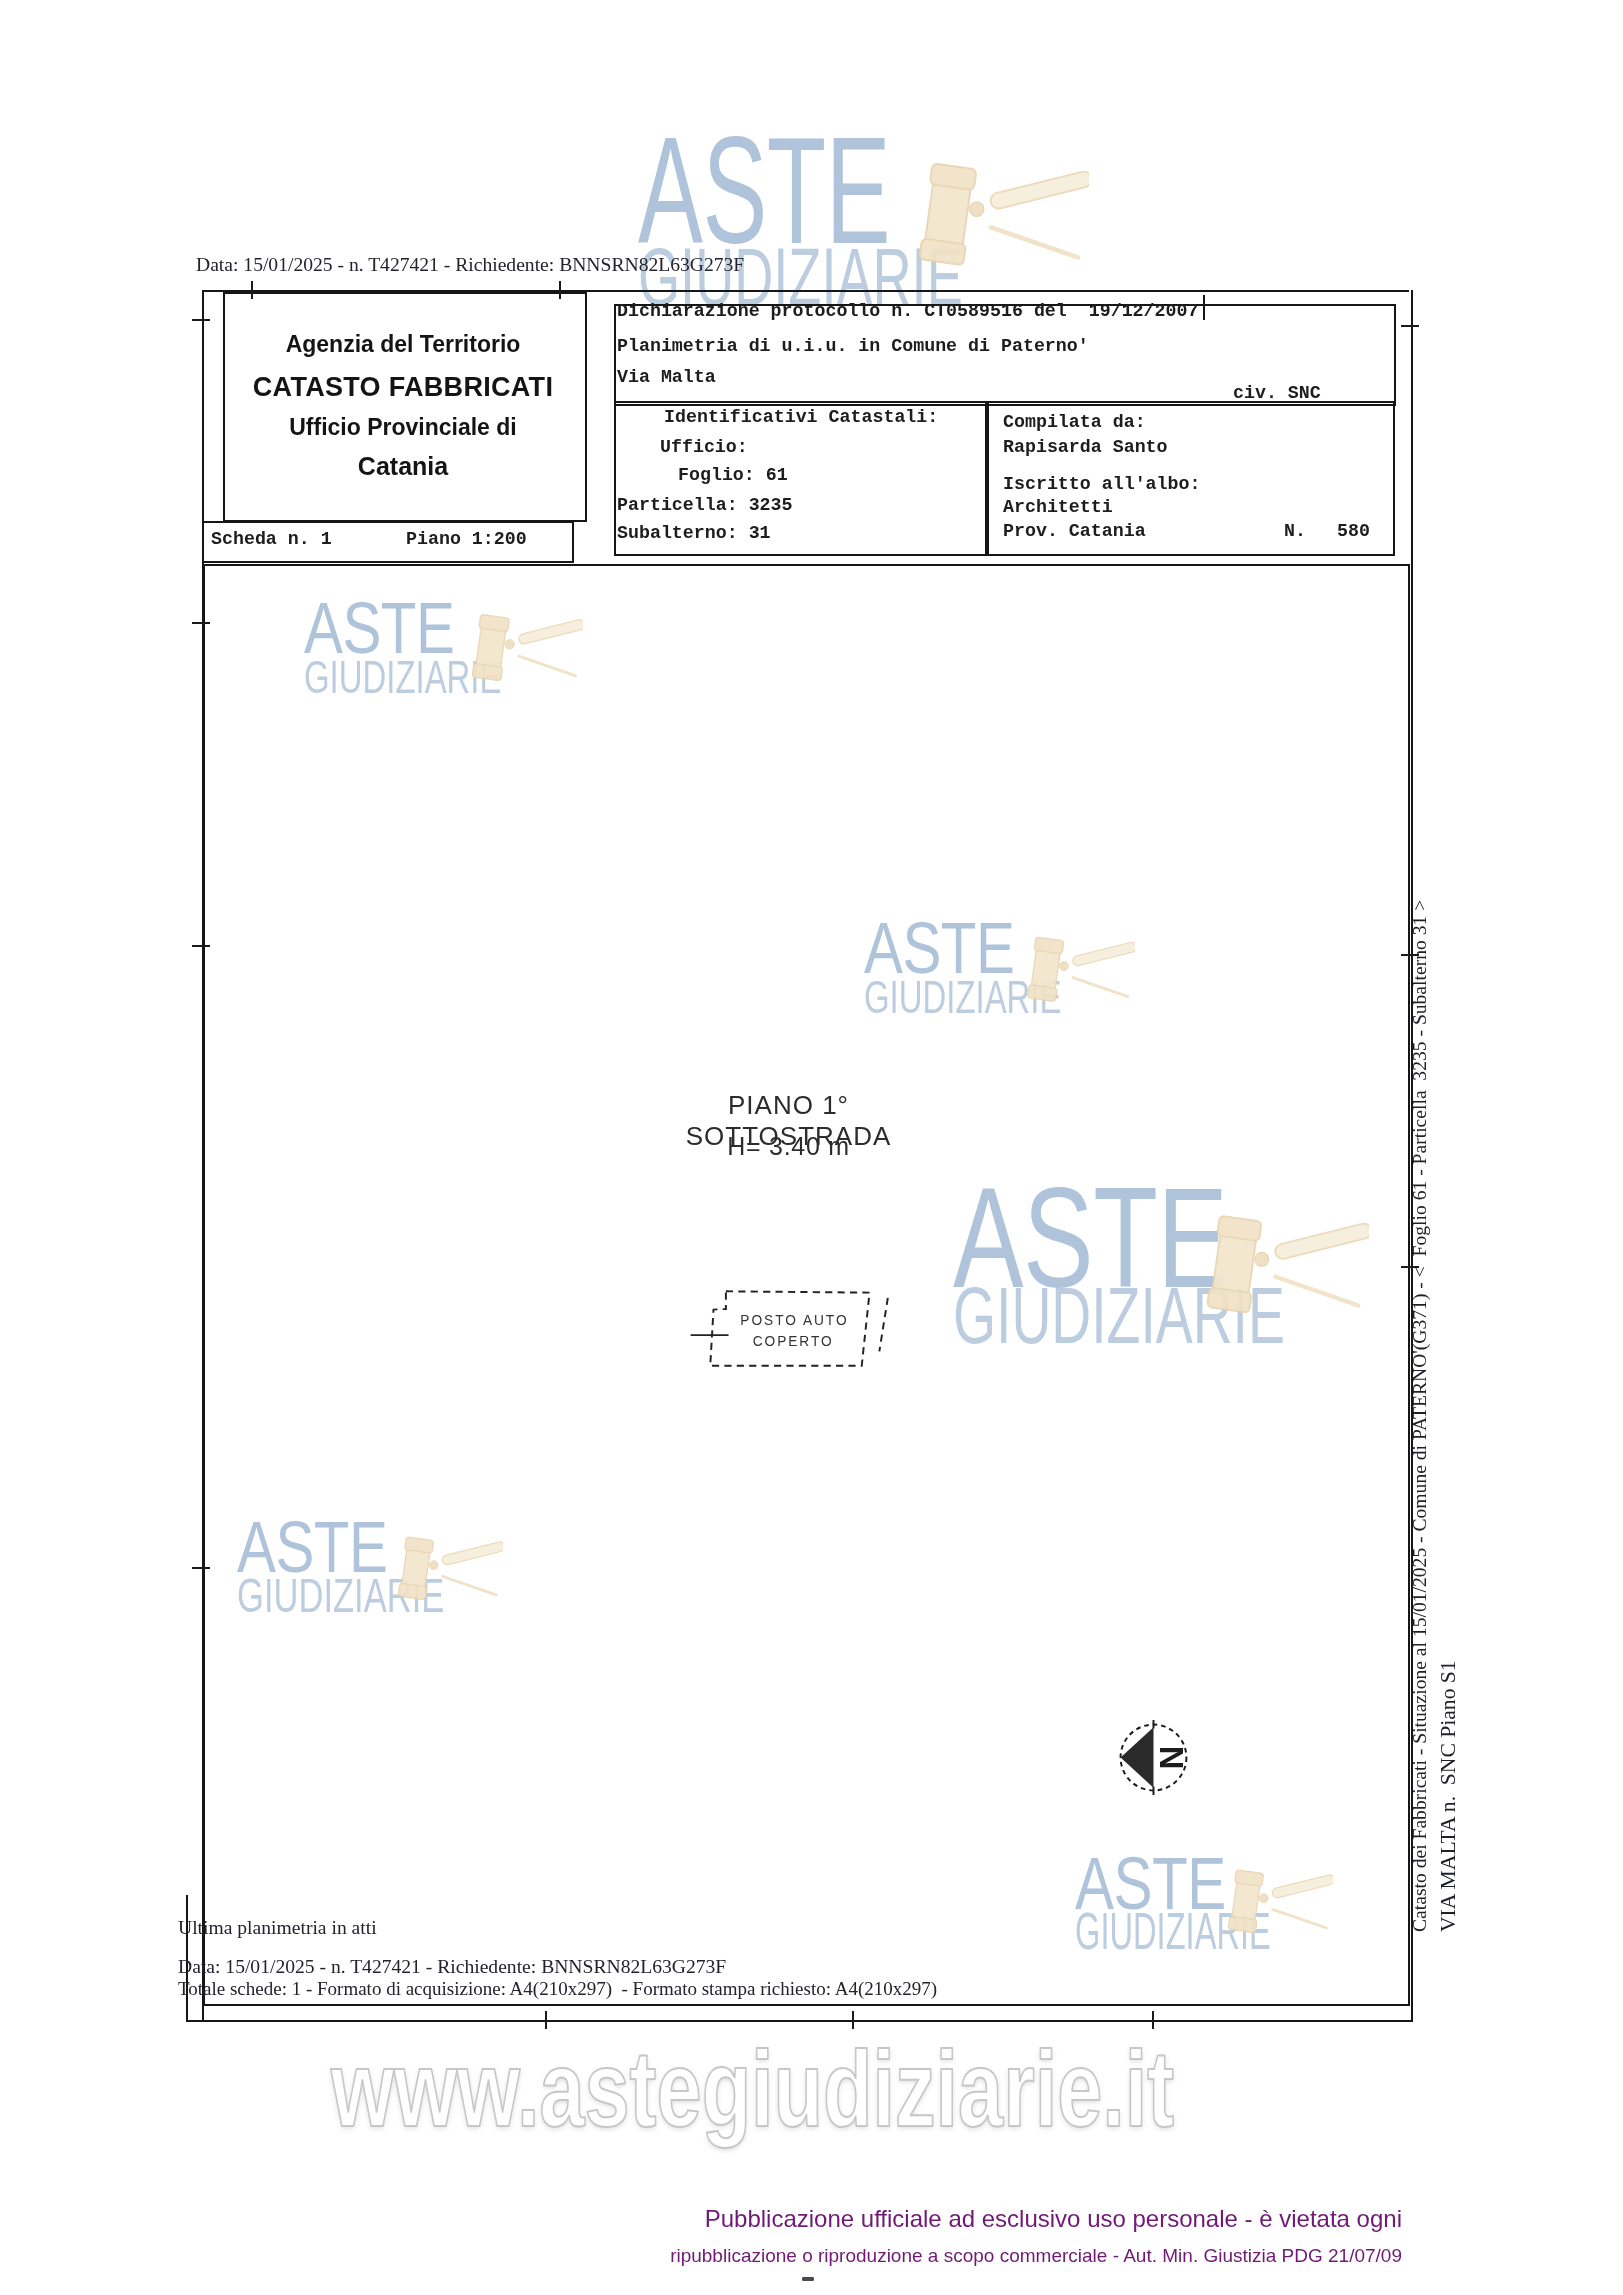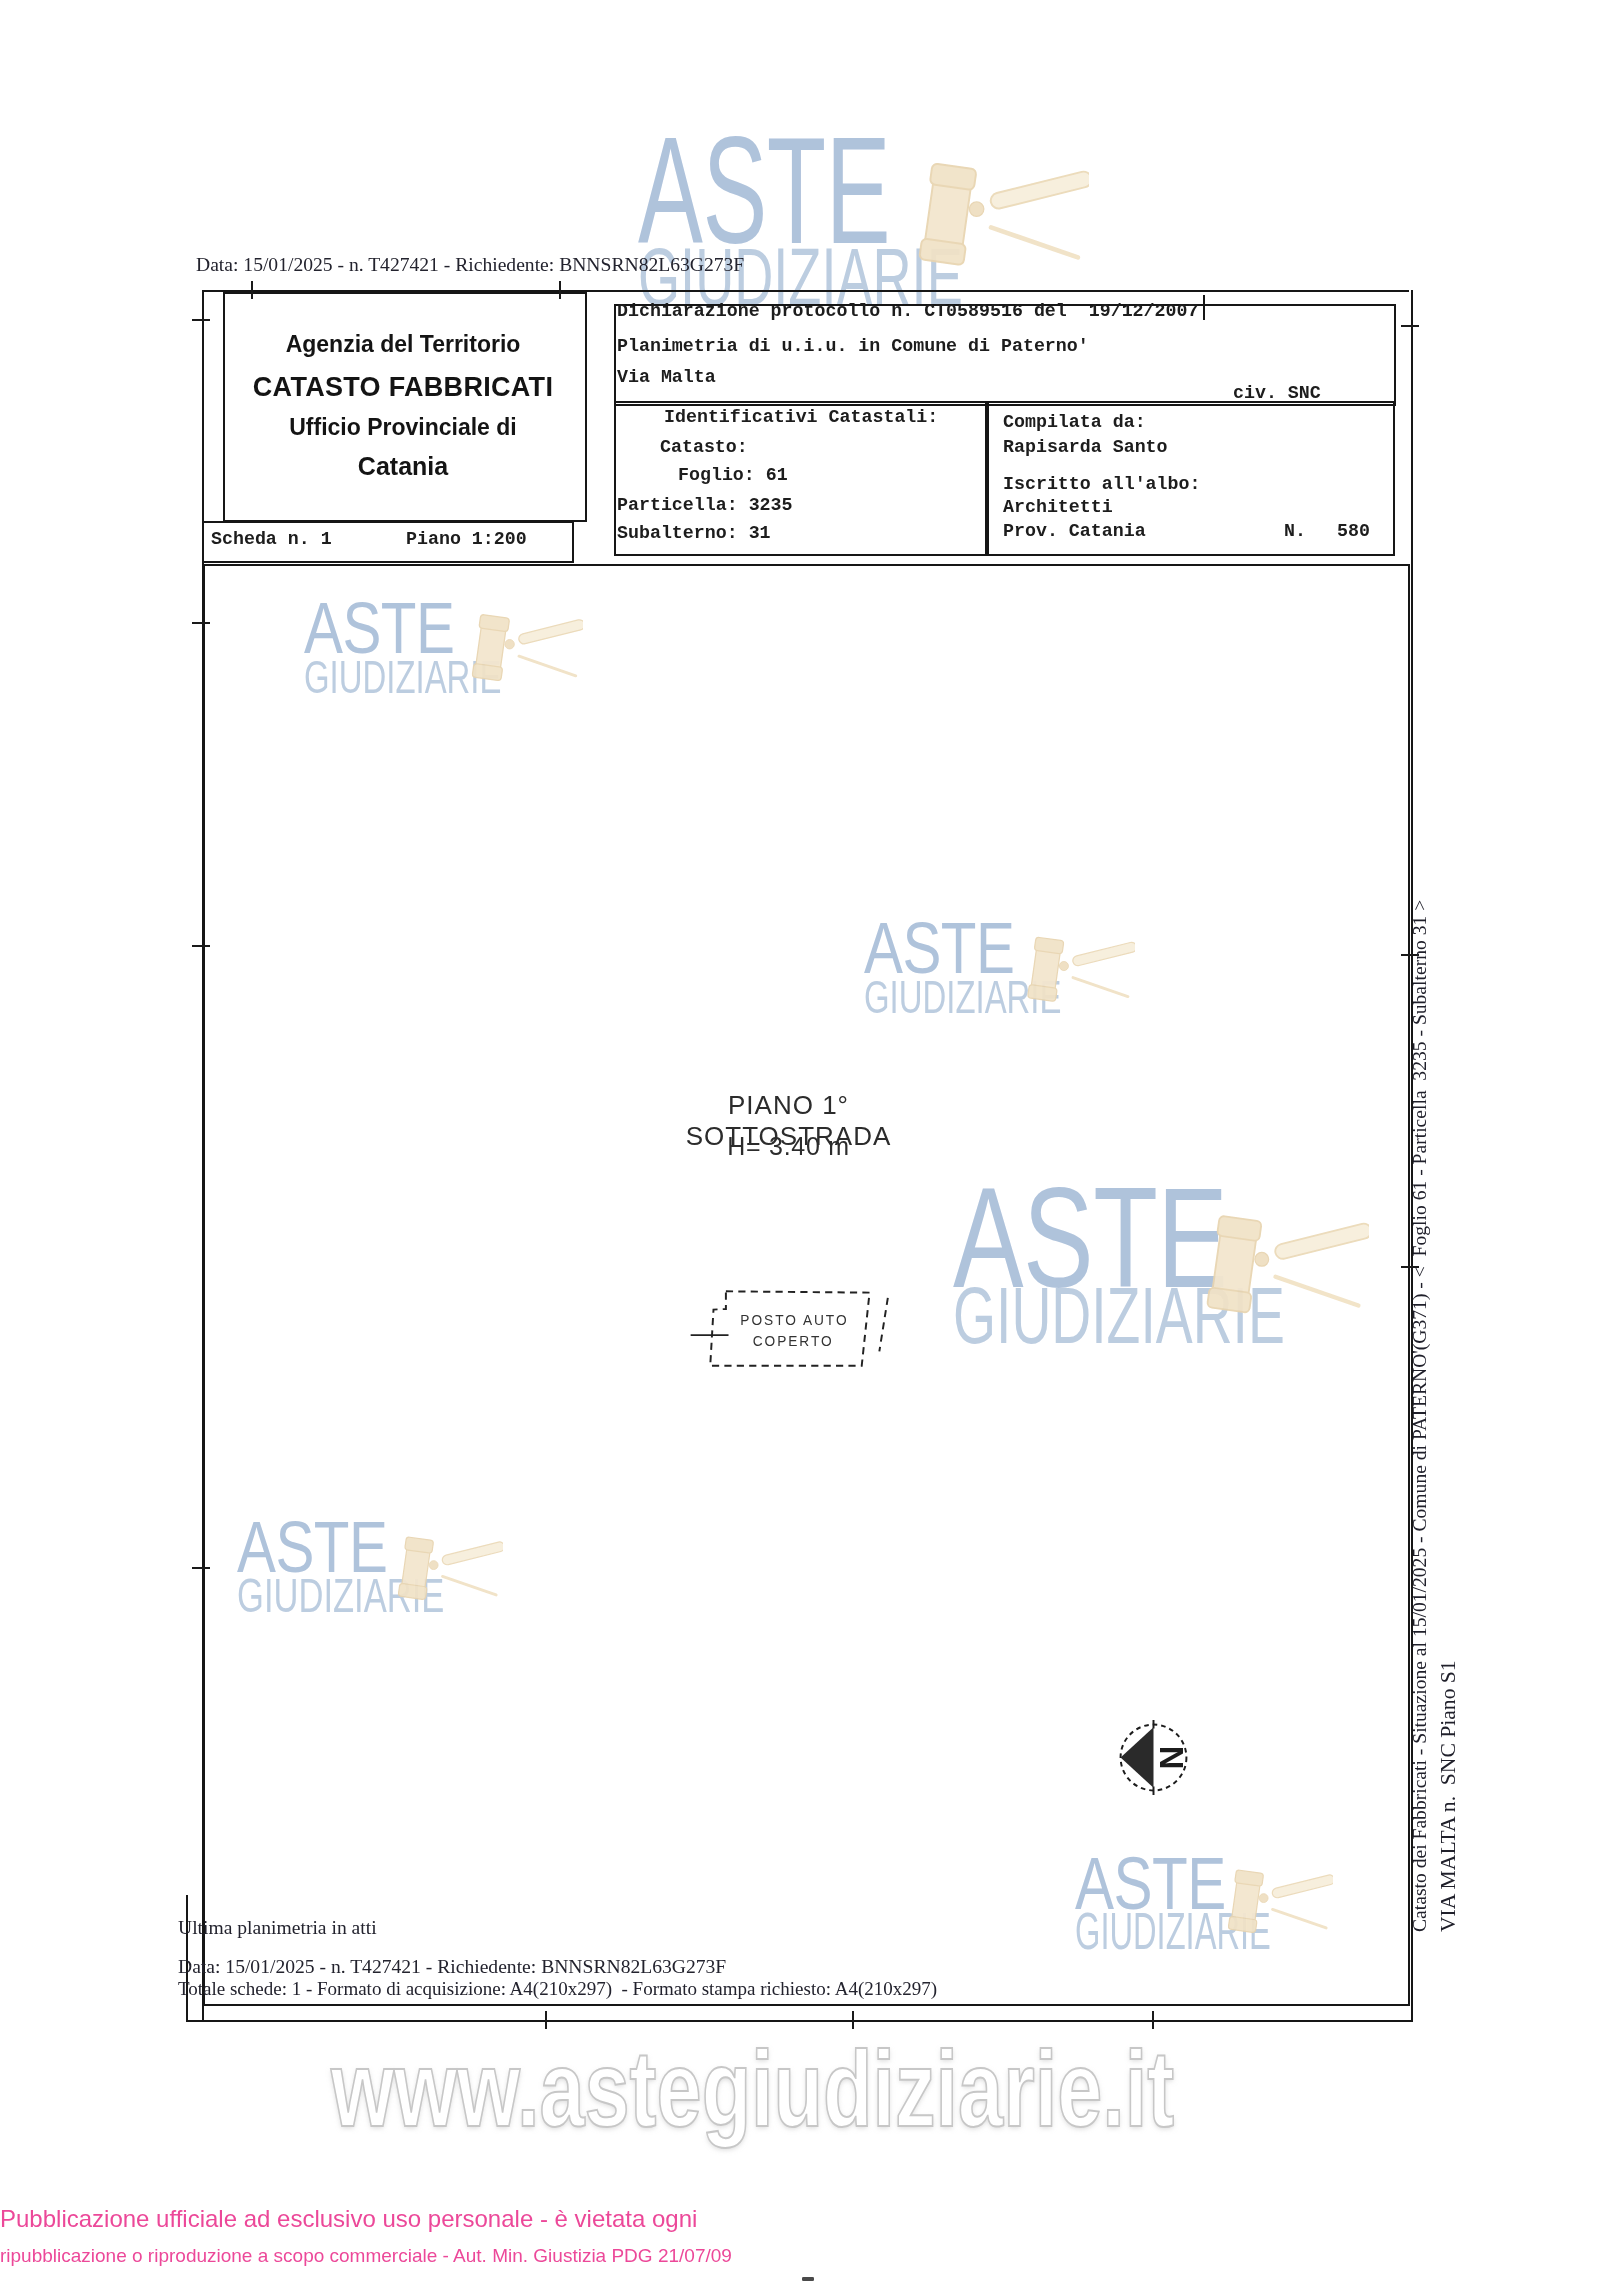--- a/index.html
+++ b/index.html
@@ -10,21 +10,21 @@
   .sans{font-family:"Liberation Sans",sans-serif;}
   .line{position:absolute;background:#161616;z-index:4;}
   .tick{position:absolute;background:#1a1a1a;z-index:5;}
   .box{position:absolute;border:2px solid #161616;z-index:4;background:transparent;}
   .wm{position:absolute;z-index:1;font-family:"Liberation Sans",sans-serif;opacity:0.92;}
   .wm .aste{display:inline-block;line-height:0.78;color:#a9bed9;transform-origin:0 0;letter-spacing:-0.7px;font-weight:400;}
   .wm .giud{position:absolute;left:0;line-height:0.8;color:#b7c9de;transform-origin:0 0;font-weight:400;}
   .wm svg{position:absolute;z-index:2;}
   .agency-line{position:absolute;left:223px;width:360px;text-align:center;color:#141414;z-index:6;font-family:"Liberation Sans",sans-serif;}
   #www-wm{position:absolute;z-index:1;font-family:"Liberation Sans",sans-serif;font-weight:700;color:#ffffff;-webkit-text-stroke:2px #c7c7c7;text-shadow:0 2px 6.5px rgba(185,185,185,.55);transform:scaleX(.75);transform-origin:0 0;white-space:pre;}
-  .legal{position:absolute;left:0;width:1402px;text-align:left;color:#ec4899;font-family:"Liberation Sans",sans-serif;z-index:3;}
+  .legal{position:absolute;left:0;width:1402px;text-align:right;color:#701a75;font-family:"Liberation Sans",sans-serif;z-index:3;}
   .vtext{position:absolute;transform:rotate(-90deg);transform-origin:0 0;font-family:"Liberation Serif",serif;color:#20202b;white-space:pre;z-index:6;}
 </style>
 </head>
 <body>
 
 <div class="wm" style="left:638px;top:131px;">
   <span class="aste" style="font-size:152px;transform:scaleX(.64);">ASTE</span>
   <span class="giud" style="top:113px;font-size:82px;transform:scaleX(.66);">GIUDIZIARIE</span>
   <svg style="left:255px;top:18.3px;" width="196" viewBox="0 0 300 200">
       <g opacity=".95">
@@ -164,21 +164,21 @@
 
 <div class="mono" style="left:211px;top:529px;">Scheda n. 1</div>
 <div class="mono" style="left:406px;top:529px;">Piano 1:200</div>
 
 <div class="mono" style="left:617px;top:301px;">Dichiarazione protocollo n. CT0589516 del  19/12/2007</div>
 <div class="mono" style="left:617px;top:336px;">Planimetria di u.i.u. in Comune di Paterno'</div>
 <div class="mono" style="left:617px;top:367px;">Via Malta</div>
 <div class="mono" style="left:1233px;top:367px;margin-top:16px;">civ. SNC</div>
 
 <div class="mono" style="left:664px;top:407px;">Identificativi Catastali:</div>
-<div class="mono" style="left:660px;top:437px;">Catasto:</div>
+<div class="mono" style="left:660px;top:437px;">Ufficio:</div>
 <div class="mono" style="left:678px;top:465px;">Foglio: 61</div>
 <div class="mono" style="left:617px;top:495px;">Particella: 3235</div>
 <div class="mono" style="left:617px;top:523px;">Subalterno: 31</div>
 
 <div class="mono" style="left:1003px;top:412px;">Compilata da:</div>
 <div class="mono" style="left:1003px;top:437px;">Rapisarda Santo</div>
 <div class="mono" style="left:1003px;top:474px;">Iscritto all'albo:</div>
 <div class="mono" style="left:1003px;top:497px;">Architetti</div>
 <div class="mono" style="left:1003px;top:521px;">Prov. Catania</div>
 <div class="mono" style="left:1284px;top:521px;">N.</div>

